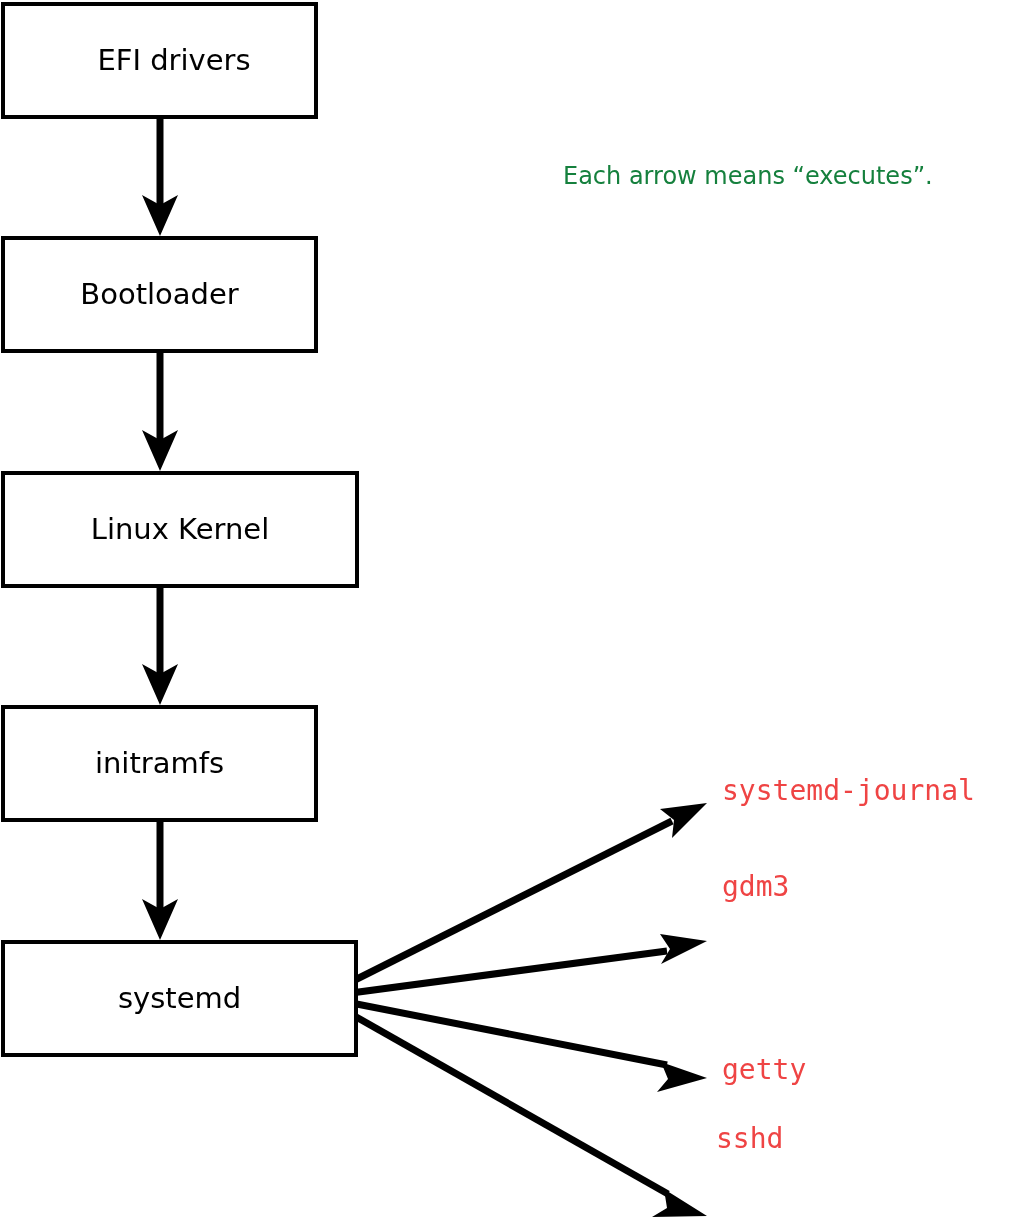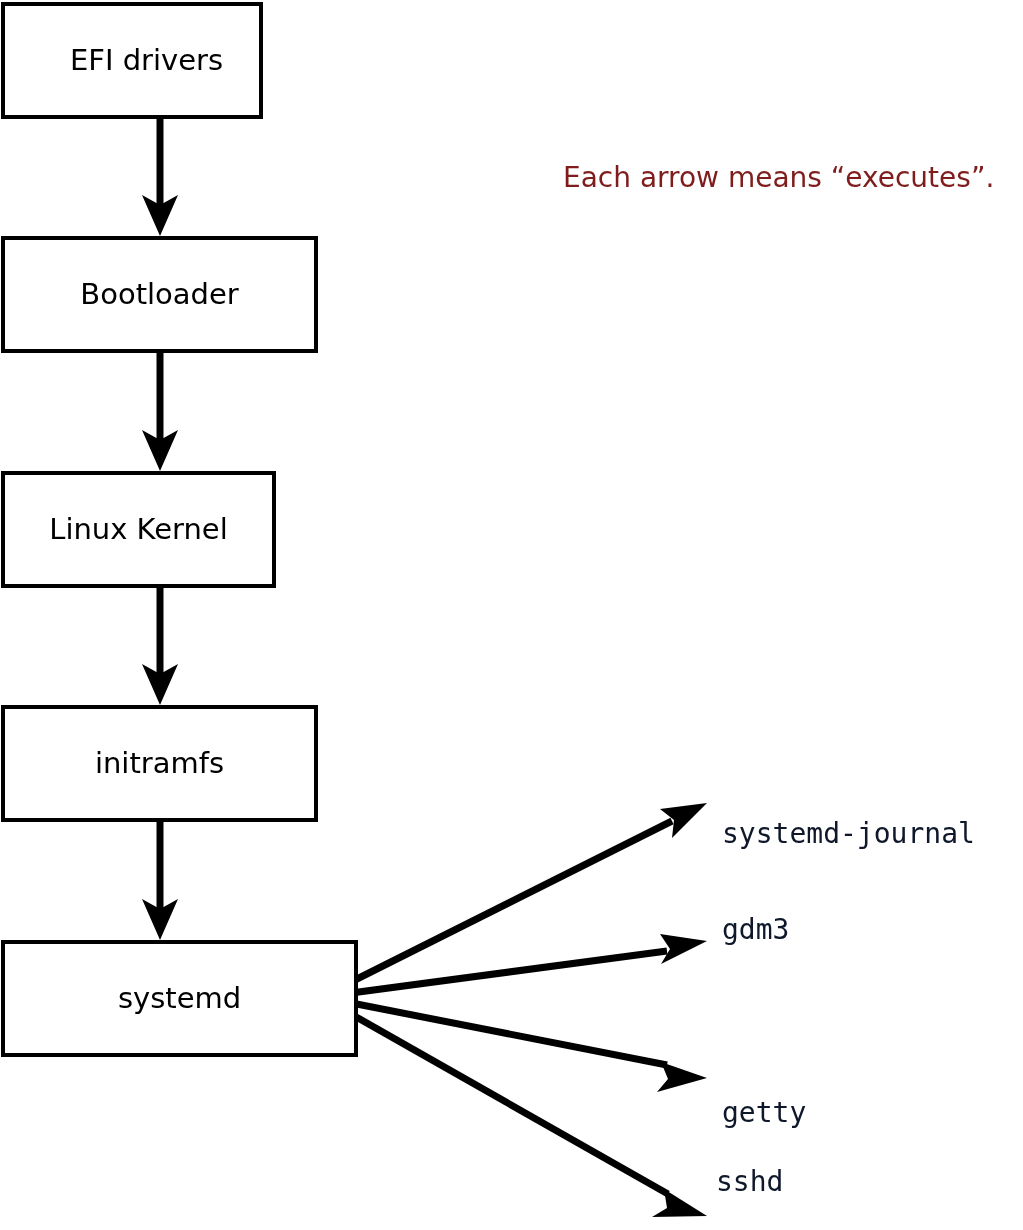--- a/index.html
+++ b/index.html
@@ -41,30 +41,29 @@
     font-size: 29px;
     line-height: 1;
     color: #000000;
     white-space: nowrap;
   }
   .leaf-label {
     position: absolute;
     font-family: "DejaVu Sans Mono", monospace;
     font-size: 28px;
     line-height: 1;
-    color: #0f172a;
+    color: #ef4444;
     white-space: nowrap;
-    margin-top: 43px;
   }
   .legend-text {
     position: absolute;
     font-family: "DejaVu Sans", sans-serif;
-    font-size: 28px;
+    font-size: 24px;
     line-height: 1;
-    color: #7f1d1d;
+    color: #15803d;
     white-space: nowrap;
   }
 </style>
 </head>
 <body>
 
 <div id="canvas">
 
   <svg id="diagram-svg" viewBox="0 0 1023 1230" xmlns="http://www.w3.org/2000/svg">
 
@@ -96,29 +95,29 @@
     <g>
       <line x1="321" y1="997" x2="667" y2="1065" stroke="#000000" stroke-width="7"></line>
       <path d="M 707 1078 L 661 1062 L 668 1079 L 657 1092 Z" fill="#000000"></path>
     </g>
     <g>
       <line x1="321" y1="997" x2="668" y2="1194" stroke="#000000" stroke-width="7"></line>
       <path d="M 707 1216 L 664 1189 L 667 1208 L 652 1217 Z" fill="#000000"></path>
     </g>
   </svg>
 
-  <div class="node-box" style="left:1px; top:2px; width:262px; height:117px;padding-left:29px;">
+  <div class="node-box" style="left:1px; top:2px; width:317px; height:117px;padding-left:29px;">
     <span class="node-label">EFI drivers</span>
   </div>
 
   <div class="node-box" style="left:1px; top:236px; width:317px; height:117px;text-align:center;">
     <span class="node-label">Bootloader</span>
   </div>
 
-  <div class="node-box" style="left:1px; top:471px; width:275px; height:117px;">
+  <div class="node-box" style="left:1px; top:471px; width:358px; height:117px;">
     <span class="node-label">Linux Kernel</span>
   </div>
 
   <div class="node-box" style="left:1px; top:705px; width:317px; height:117px;">
     <span class="node-label">initramfs</span>
   </div>
 
   <div class="node-box" style="left:1px; top:940px; width:357px; height:117px;">
     <span class="node-label">systemd</span>
   </div>

